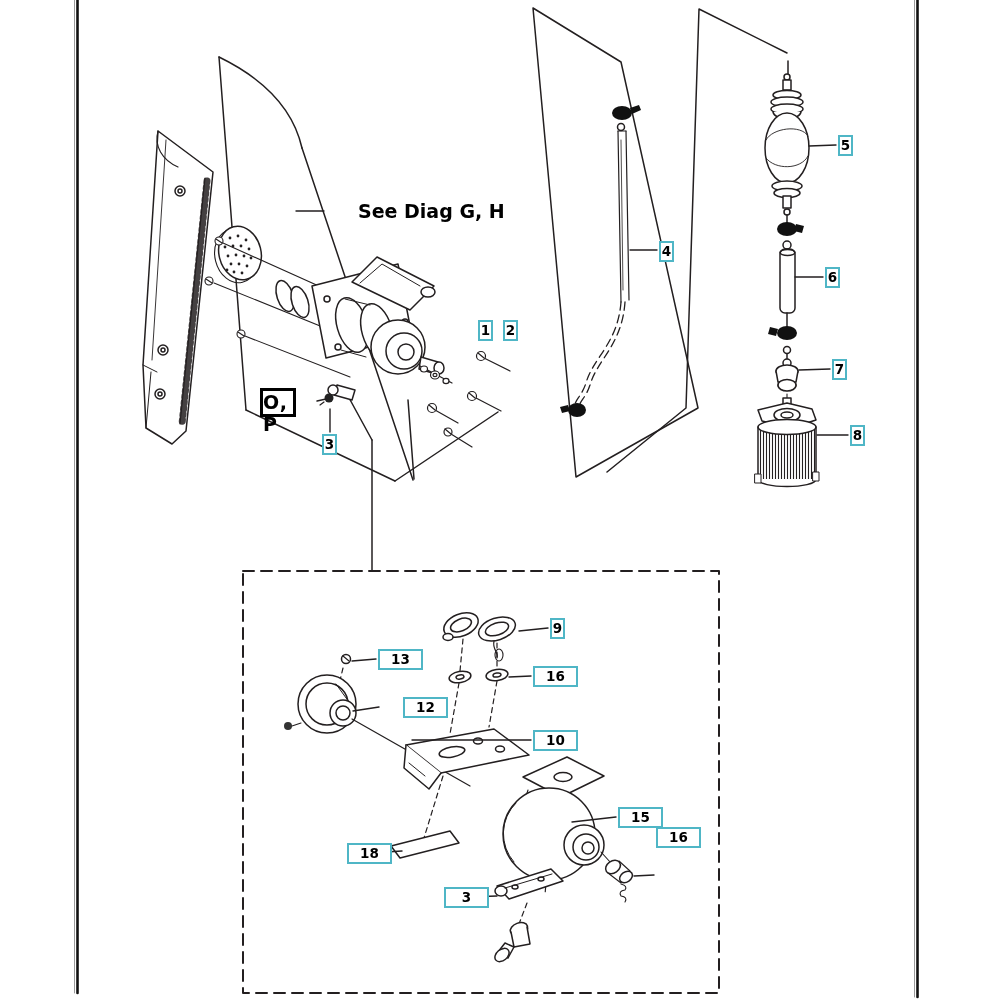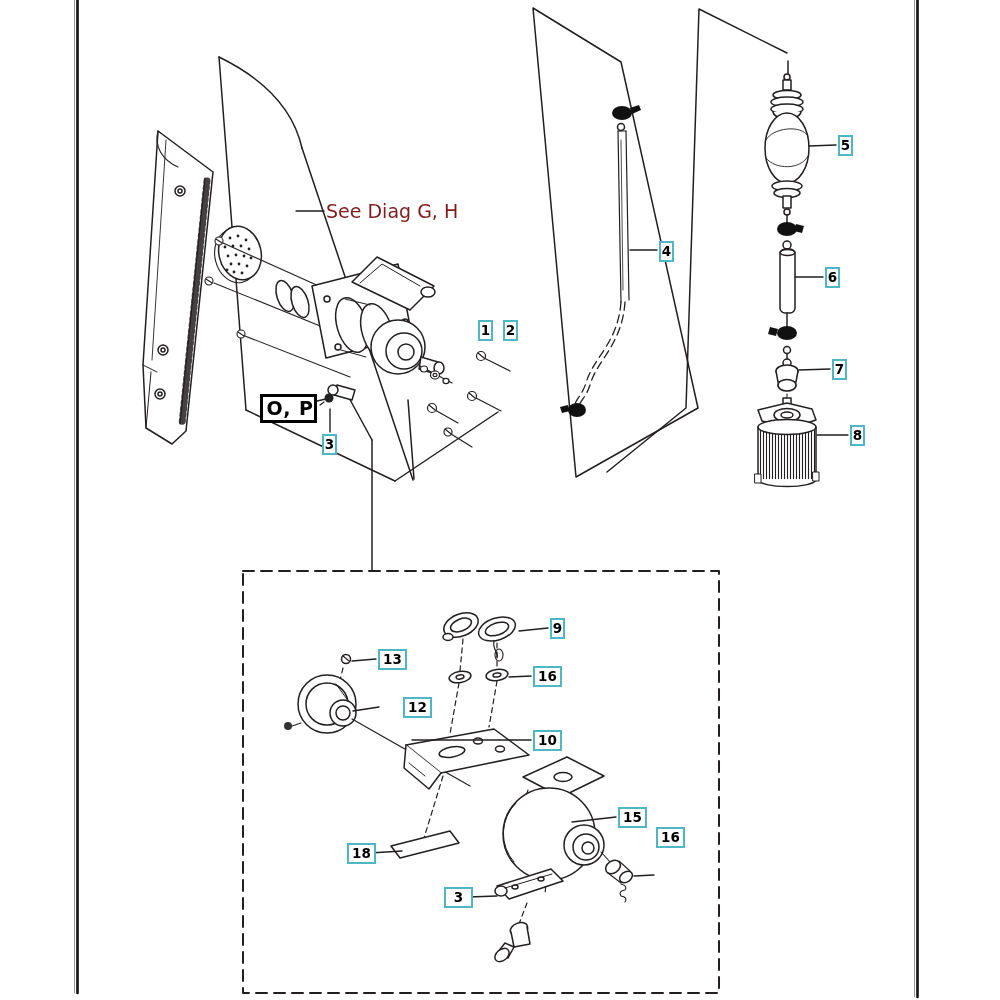--- a/index.html
+++ b/index.html
@@ -7,30 +7,30 @@
         font-family:"DejaVu Sans","Liberation Sans",sans-serif;}
   #artwork{position:absolute;left:0;top:0;}
   .callout{
     position:absolute;box-sizing:border-box;height:21px;
     border:2px solid var(--callout-border,#4fb6c6);
     background:#fff;color:#000;
     font-weight:bold;font-size:13.5px;line-height:16px;text-align:center;
     cursor:pointer;user-select:none;
   }
   .w1{width:15px;}
-  .w2{width:29px;}
+  .w2{width:45px;}
   .ref-box{
-    position:absolute;box-sizing:border-box;width:57px;height:29px;
+    position:absolute;box-sizing:border-box;width:36px;height:29px;
     border:3px solid #000;background:#fff;color:#000;
-    font-weight:bold;font-size:19px;line-height:22px;text-align:right;
-    letter-spacing:1px;cursor:pointer;user-select:none;margin-top:6px;
+    font-weight:bold;font-size:19px;line-height:22px;text-align:left;
+    letter-spacing:1px;cursor:pointer;user-select:none;
   }
   .see-diag{
-    position:absolute;color:#7f1d1d;font-weight:normal;font-size:19px;
-    white-space:nowrap;user-select:none;
+    position:absolute;color:#000000;font-weight:bold;font-size:19px;
+    white-space:nowrap;user-select:none;margin-left:32px;
   }
 </style>
 </head>
 <body>
 
 <div id="page" style="background: rgb(255, 255, 255);">
 
 <svg id="artwork" width="1000" height="1000" viewBox="0 0 1000 1000" stroke="#231f20" stroke-width="1.5" fill="none" stroke-linecap="round" stroke-linejoin="round">
 
   <defs>

